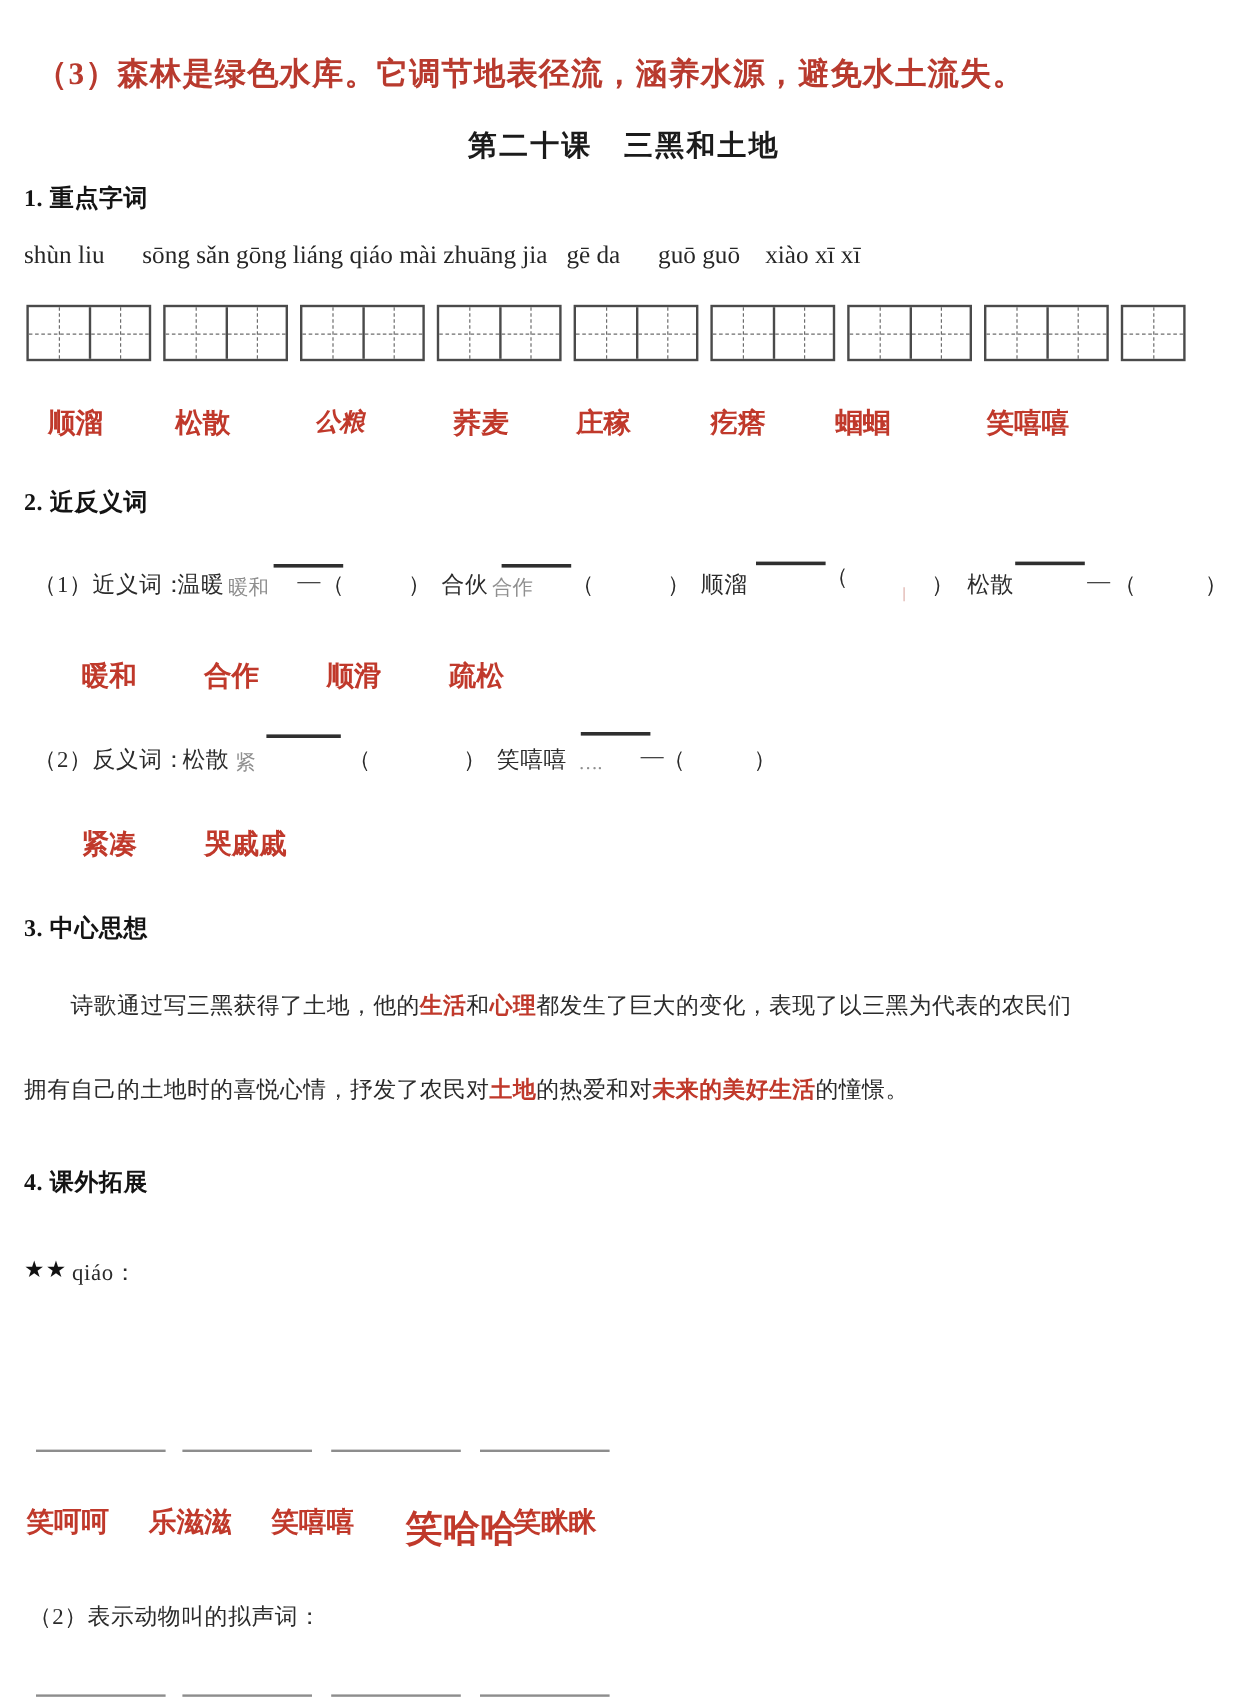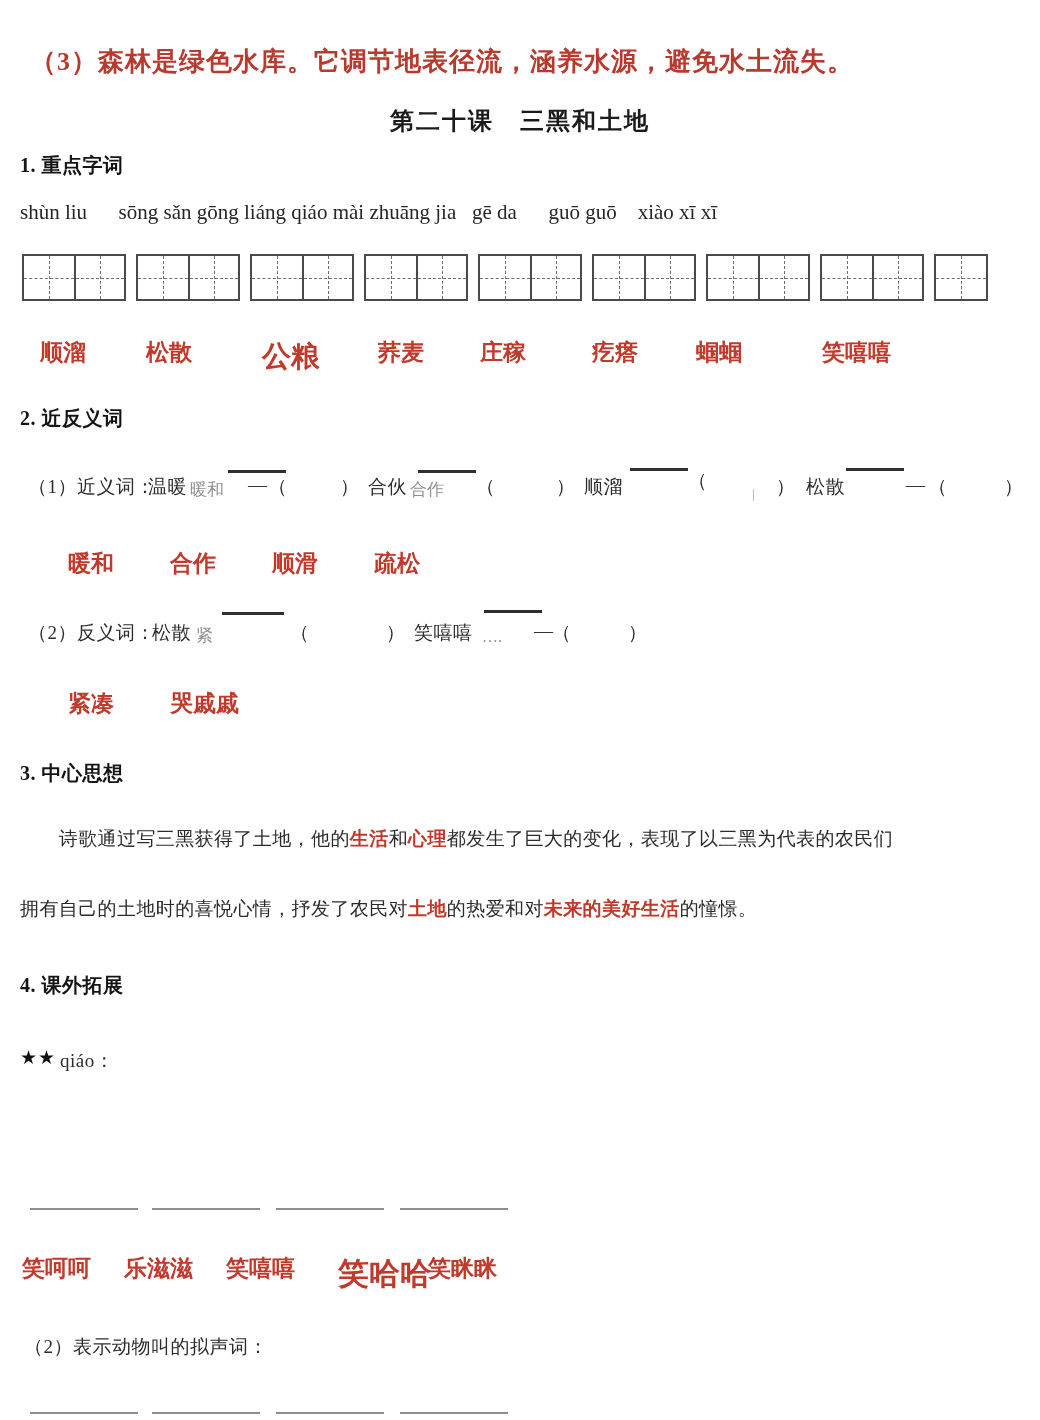--- a/index.html
+++ b/index.html
@@ -165,21 +165,21 @@
   <div class="grid-group" style="left:820px; width:104px;">
     <div class="grid-cell"></div>
     <div class="grid-cell"></div>
   </div>
   <div class="grid-group" style="left:934px; width:54px;">
     <div class="grid-cell"></div>
   </div>
 
   <div class="abs red" style="left:40px;  top:337px; font-size:23px;">顺溜</div>
   <div class="abs red" style="left:146px; top:337px; font-size:23px;">松散</div>
-  <div class="abs red" style="left:262px; top:337px; font-size:29px;">公粮</div>
+  <div class="abs red" style="left:262px; top:337px; font-size:21px;font-style:italic;">公粮</div>
   <div class="abs red" style="left:378px; top:337px; font-size:23px;">荞麦</div>
   <div class="abs red" style="left:480px; top:337px; font-size:23px;">庄稼</div>
   <div class="abs red" style="left:592px; top:337px; font-size:23px;">疙瘩</div>
   <div class="abs red" style="left:696px; top:337px; font-size:23px;">蝈蝈</div>
   <div class="abs red" style="left:822px; top:337px; font-size:23px;">笑嘻嘻</div>
 
   <div class="abs sec-head" style="left:20px; top:405px;">2. 近反义词</div>
 
   <div class="abs body-text" style="left:28px; top:474px;">（1）近义词：</div>
 

